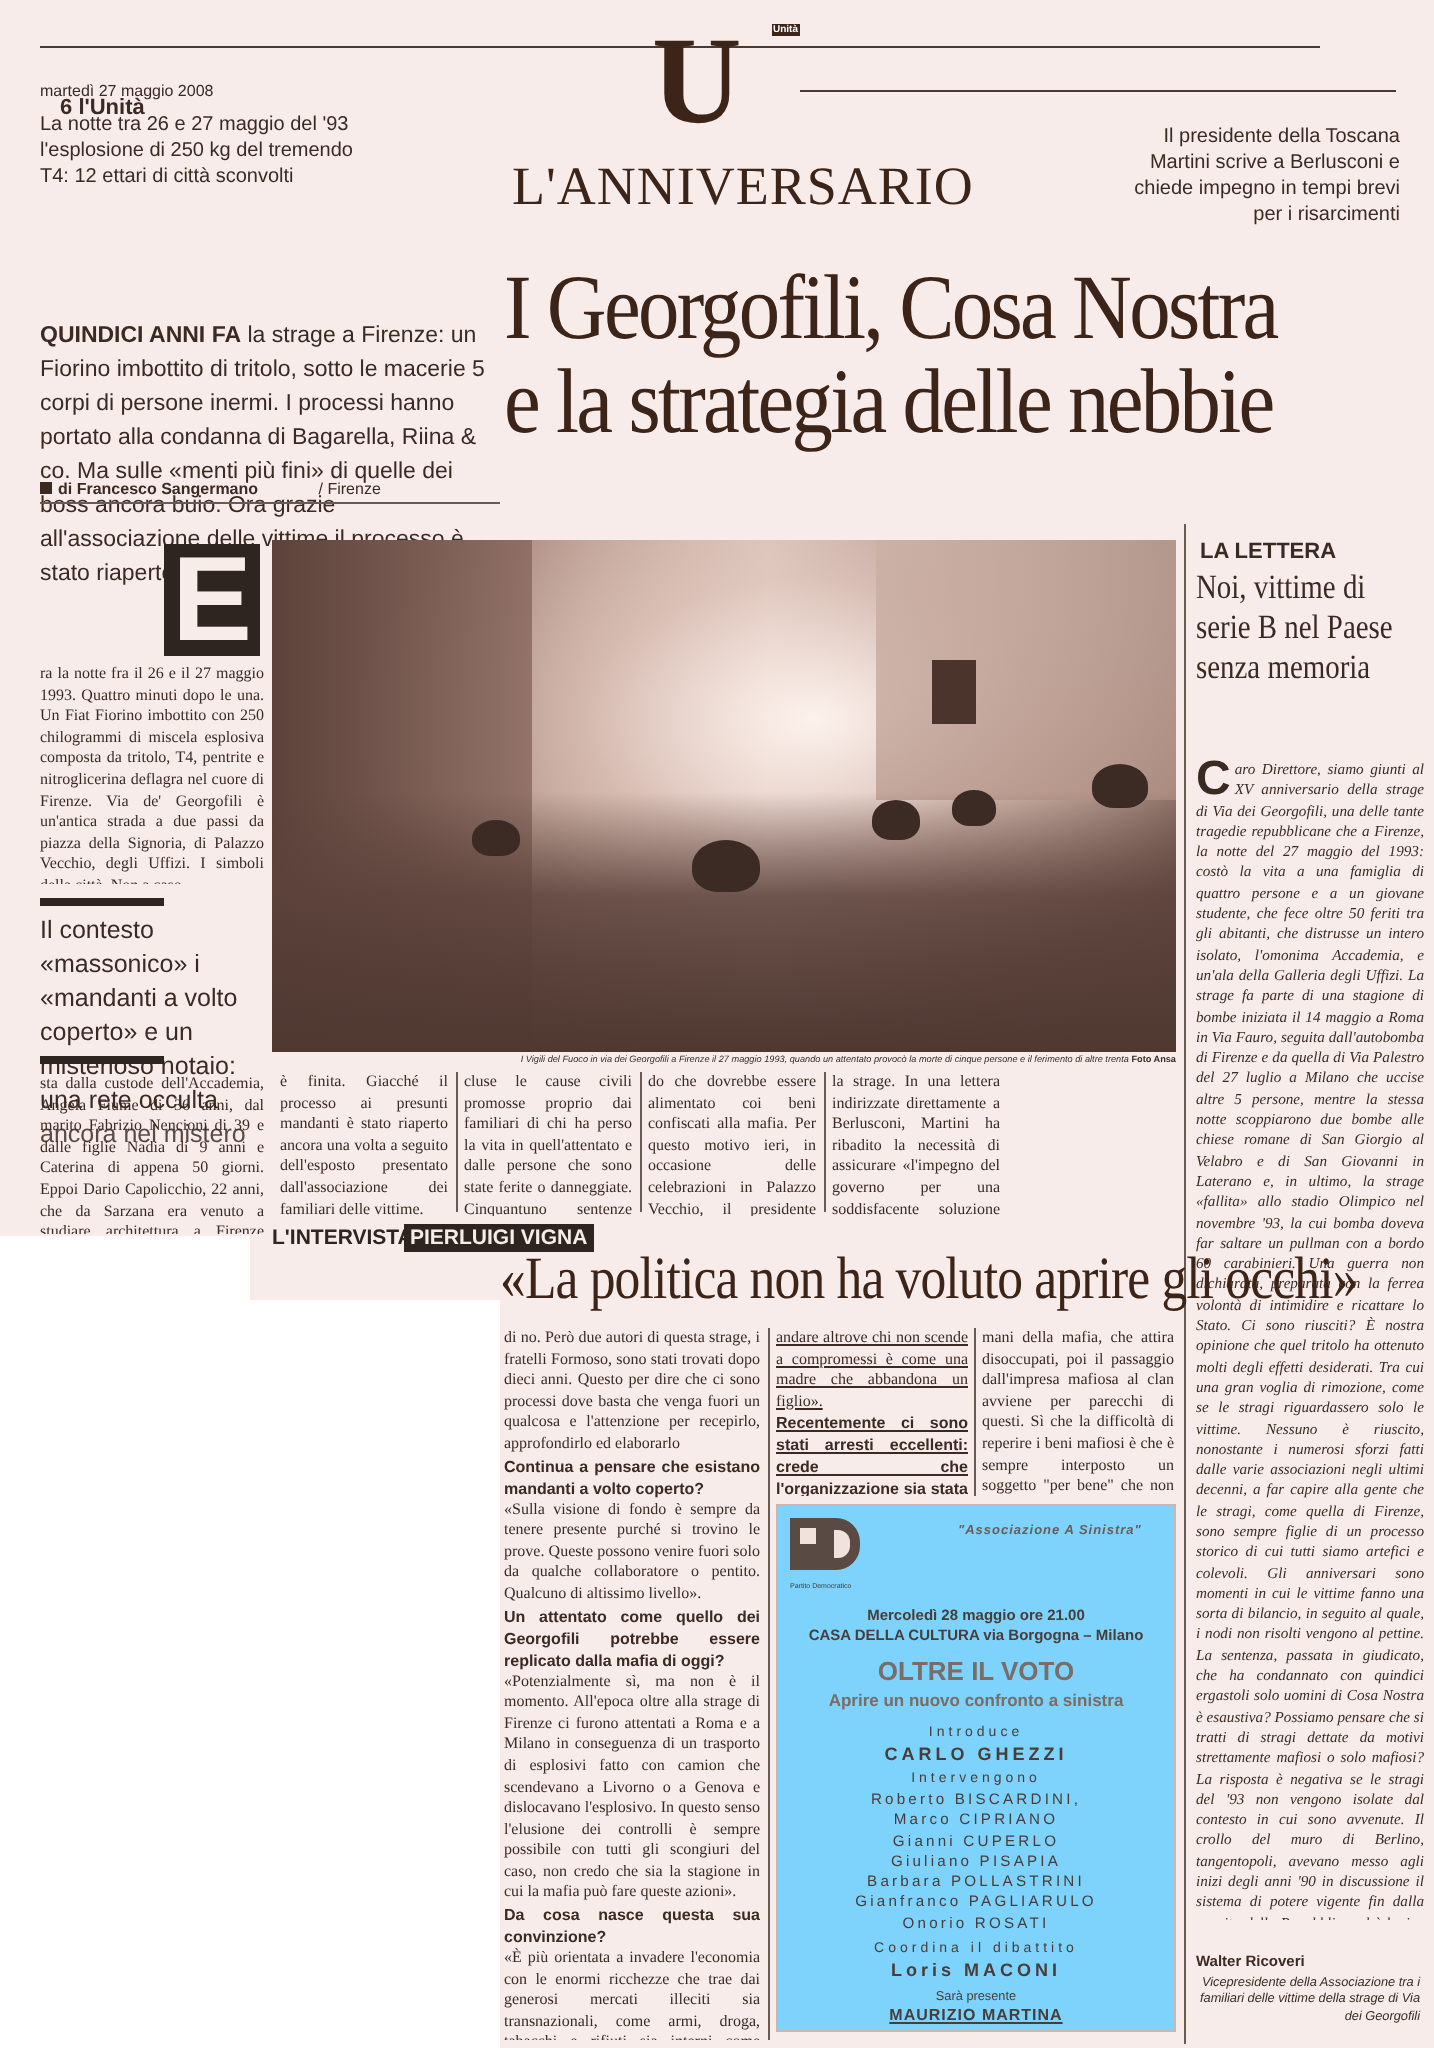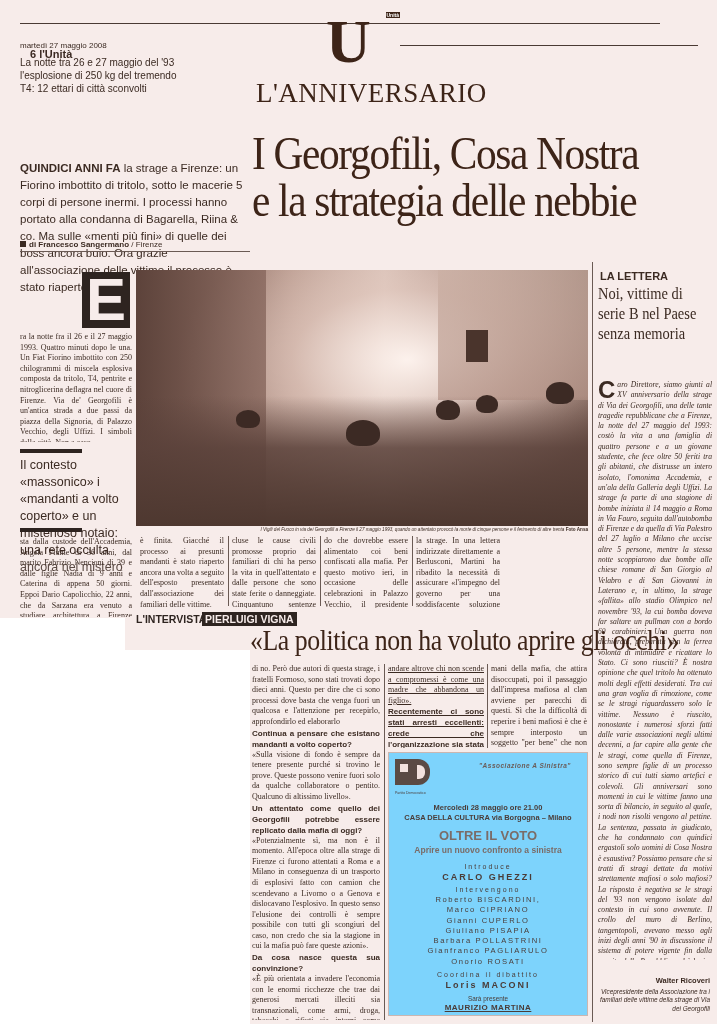--- a/index.html
+++ b/index.html
@@ -23,21 +23,21 @@
   .logo .tag { position: absolute; right: 2px; top: 2px; font: bold 5px "Liberation Sans", sans-serif; background: #3d2418; color: #fff; padding: 0 1px; }
   .section { position: absolute; left: 256px; top: 78px; font: 27px "Liberation Serif", serif; color: #3d2418; letter-spacing: 0.5px; }
 
   .summary { position: absolute; left: 20px; top: 128px; width: 228px; font: 11.5px/17px "Liberation Sans", sans-serif; color: #3b2a22; margin-top: 32px; }
   .summary b { font-weight: bold; }
 
   .headline { position: absolute; left: 252px; top: 130px; width: 460px; font: 46px/47px "Liberation Serif", serif; color: #3d2418; letter-spacing: -1.5px; transform: scaleX(0.9); transform-origin: left top; }
 
   .byline { position: absolute; left: 20px; top: 240px; font: bold 8px "Liberation Sans", sans-serif; color: #3b2a22; }
   .byline .sq { display: inline-block; width: 6px; height: 6px; background: #3b2a22; margin-right: 3px; }
-  .byline .city { font-weight: normal; }
+  .byline .city { font-weight: normal; margin-left: 28px; }
   .byline-rule { position: absolute; left: 20px; top: 251px; width: 230px; border-top: 1px solid #6a5a54; }
 
   .dropcap { position: absolute; left: 82px; top: 272px; width: 48px; height: 56px; background: #2e2420; }
   .dropcap span { display: block; font: bold 60px/56px "Liberation Sans", sans-serif; color: #f7ecea; text-align: center; }
 
   .col { position: absolute; font: 8px/10.6px "Liberation Serif", serif; color: #3b2a22; text-align: justify; overflow: hidden; }
   .col .q { font: bold 8px/11px "Liberation Sans", sans-serif; display: block; }
 
   .photo { position: absolute; left: 136px; top: 270px; width: 452px; height: 256px; overflow: hidden;
     background:
@@ -53,21 +53,21 @@
 
   .vrule { position: absolute; border-left: 1px solid #6a5a54; }
 
   .ctx-rule { position: absolute; left: 20px; width: 62px; height: 4px; background: #2e2420; }
   .ctx { position: absolute; left: 20px; top: 457px; width: 112px; font: 12.5px/17px "Liberation Sans", sans-serif; color: #3b2a22; }
 
   .lettera-label { position: absolute; left: 600px; top: 270px; font: bold 11px "Liberation Sans", sans-serif; color: #3b2a22; }
   .lettera-title { position: absolute; left: 598px; top: 284px; width: 118px; font: 17px/20px "Liberation Serif", serif; color: #3b2a22; transform: scaleX(0.85); transform-origin: left top; }
   .lettera-body { position: absolute; left: 598px; top: 380px; width: 114px; font: italic 7.6px/10.3px "Liberation Serif", serif; color: #3b2a22; text-align: justify; overflow: hidden; height: 580px; }
   .lettera-body .cap { float: left; font: bold 24px/20px "Liberation Sans", sans-serif; margin-right: 2px; font-style: normal; }
-  .sign-name { position: absolute; left: 598px; top: 976px; width: 112px; text-align: right; font: bold 7.5px "Liberation Sans", sans-serif; color: #3b2a22; }
+  .sign-name { position: absolute; left: 598px; top: 976px; width: 112px; font: bold 7.5px "Liberation Sans", sans-serif; color: #3b2a22; }
   .sign-role { position: absolute; left: 598px; top: 988px; width: 112px; text-align: right; font: italic 6.4px/8.4px "Liberation Sans", sans-serif; color: #3b2a22; }
 
   .iv-bar { position: absolute; left: 136px; top: 612px; width: 452px; height: 16px; }
   .iv-label { position: absolute; left: 0; top: 1px; font: bold 10.5px "Liberation Sans", sans-serif; color: #2e2420; }
   .iv-name { position: absolute; left: 66px; top: 0; background: #2e2420; color: #f7ecea; font: bold 10.5px "Liberation Sans", sans-serif; padding: 1px 3px; }
   .iv-sub { position: absolute; left: 168px; top: 1px; font: 9.5px "Liberation Sans", sans-serif; color: #3b2a22; white-space: nowrap; }
   .iv-head { position: absolute; left: 250px; top: 624px; width: 340px; font: 30px/32px "Liberation Serif", serif; color: #3d2418; white-space: nowrap; transform: scaleX(0.86); transform-origin: left top; letter-spacing: -0.5px; }
 
   .ad { position: absolute; left: 388px; top: 752px; width: 200px; height: 264px; background: #7dd3fc; border: 1px solid #cbb6b0; text-align: center; font-family: "Liberation Sans", sans-serif; color: #4a3c38; }
   .ad .pd { position: absolute; left: 6px; top: 6px; width: 40px; height: 30px; }
@@ -98,20 +98,21 @@
   </div>
   <div class="date">martedì 27 maggio 2008</div>
 
   <div class="logo">
     <div class="big">U</div>
     <div class="tag">Unità</div>
   </div>
   <div class="section">L'ANNIVERSARIO</div>
 
   <div class="kicker-left">La notte tra 26 e 27 maggio del '93 l'esplosione di 250 kg del tremendo T4: 12 ettari di città sconvolti</div>
+  <div class="kicker-right">Il presidente della Toscana Martini scrive a Berlusconi e chiede impegno in tempi brevi per i risarcimenti</div>
 
   <div class="summary">
     <b>QUINDICI ANNI FA</b><span> la strage a Firenze: un Fiorino imbottito di tritolo, sotto le macerie 5 corpi di persone inermi. I processi hanno portato alla condanna di Bagarella, Riina &amp; co. Ma sulle «menti più fini» di quelle dei boss ancora buio. Ora grazie all'associazione delle vittime il processo è stato riaperto.</span>
   </div>
 
   <div class="headline">
     <div>I Georgofili, Cosa Nostra</div>
     <div>e la strategia delle nebbie</div>
   </div>
 

